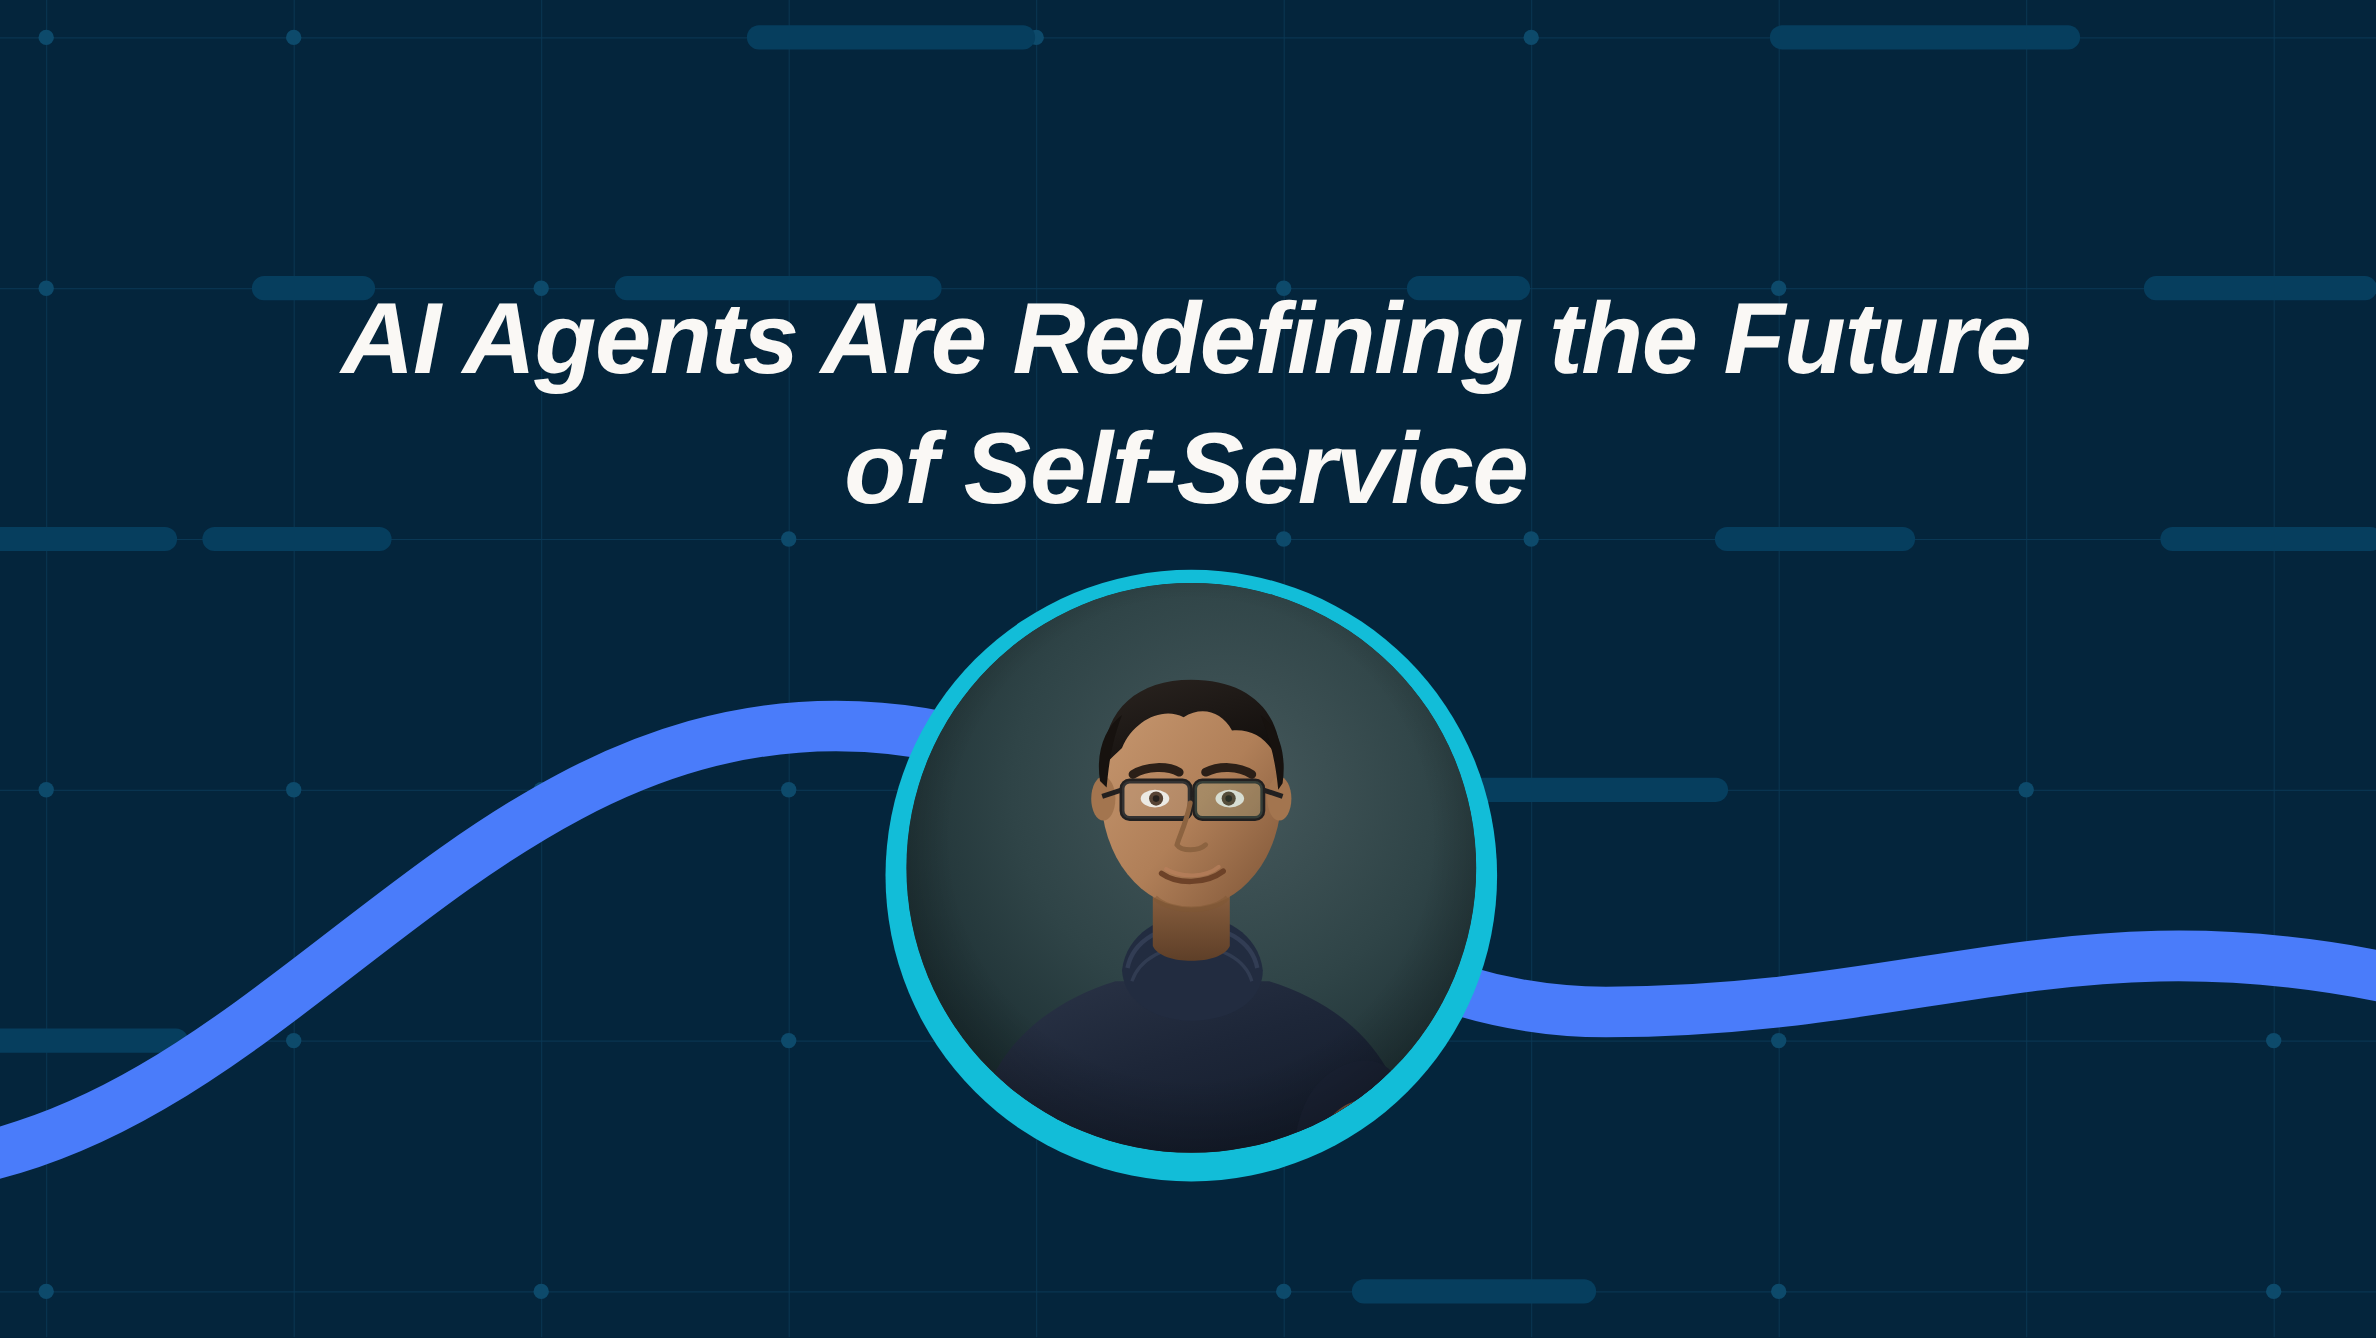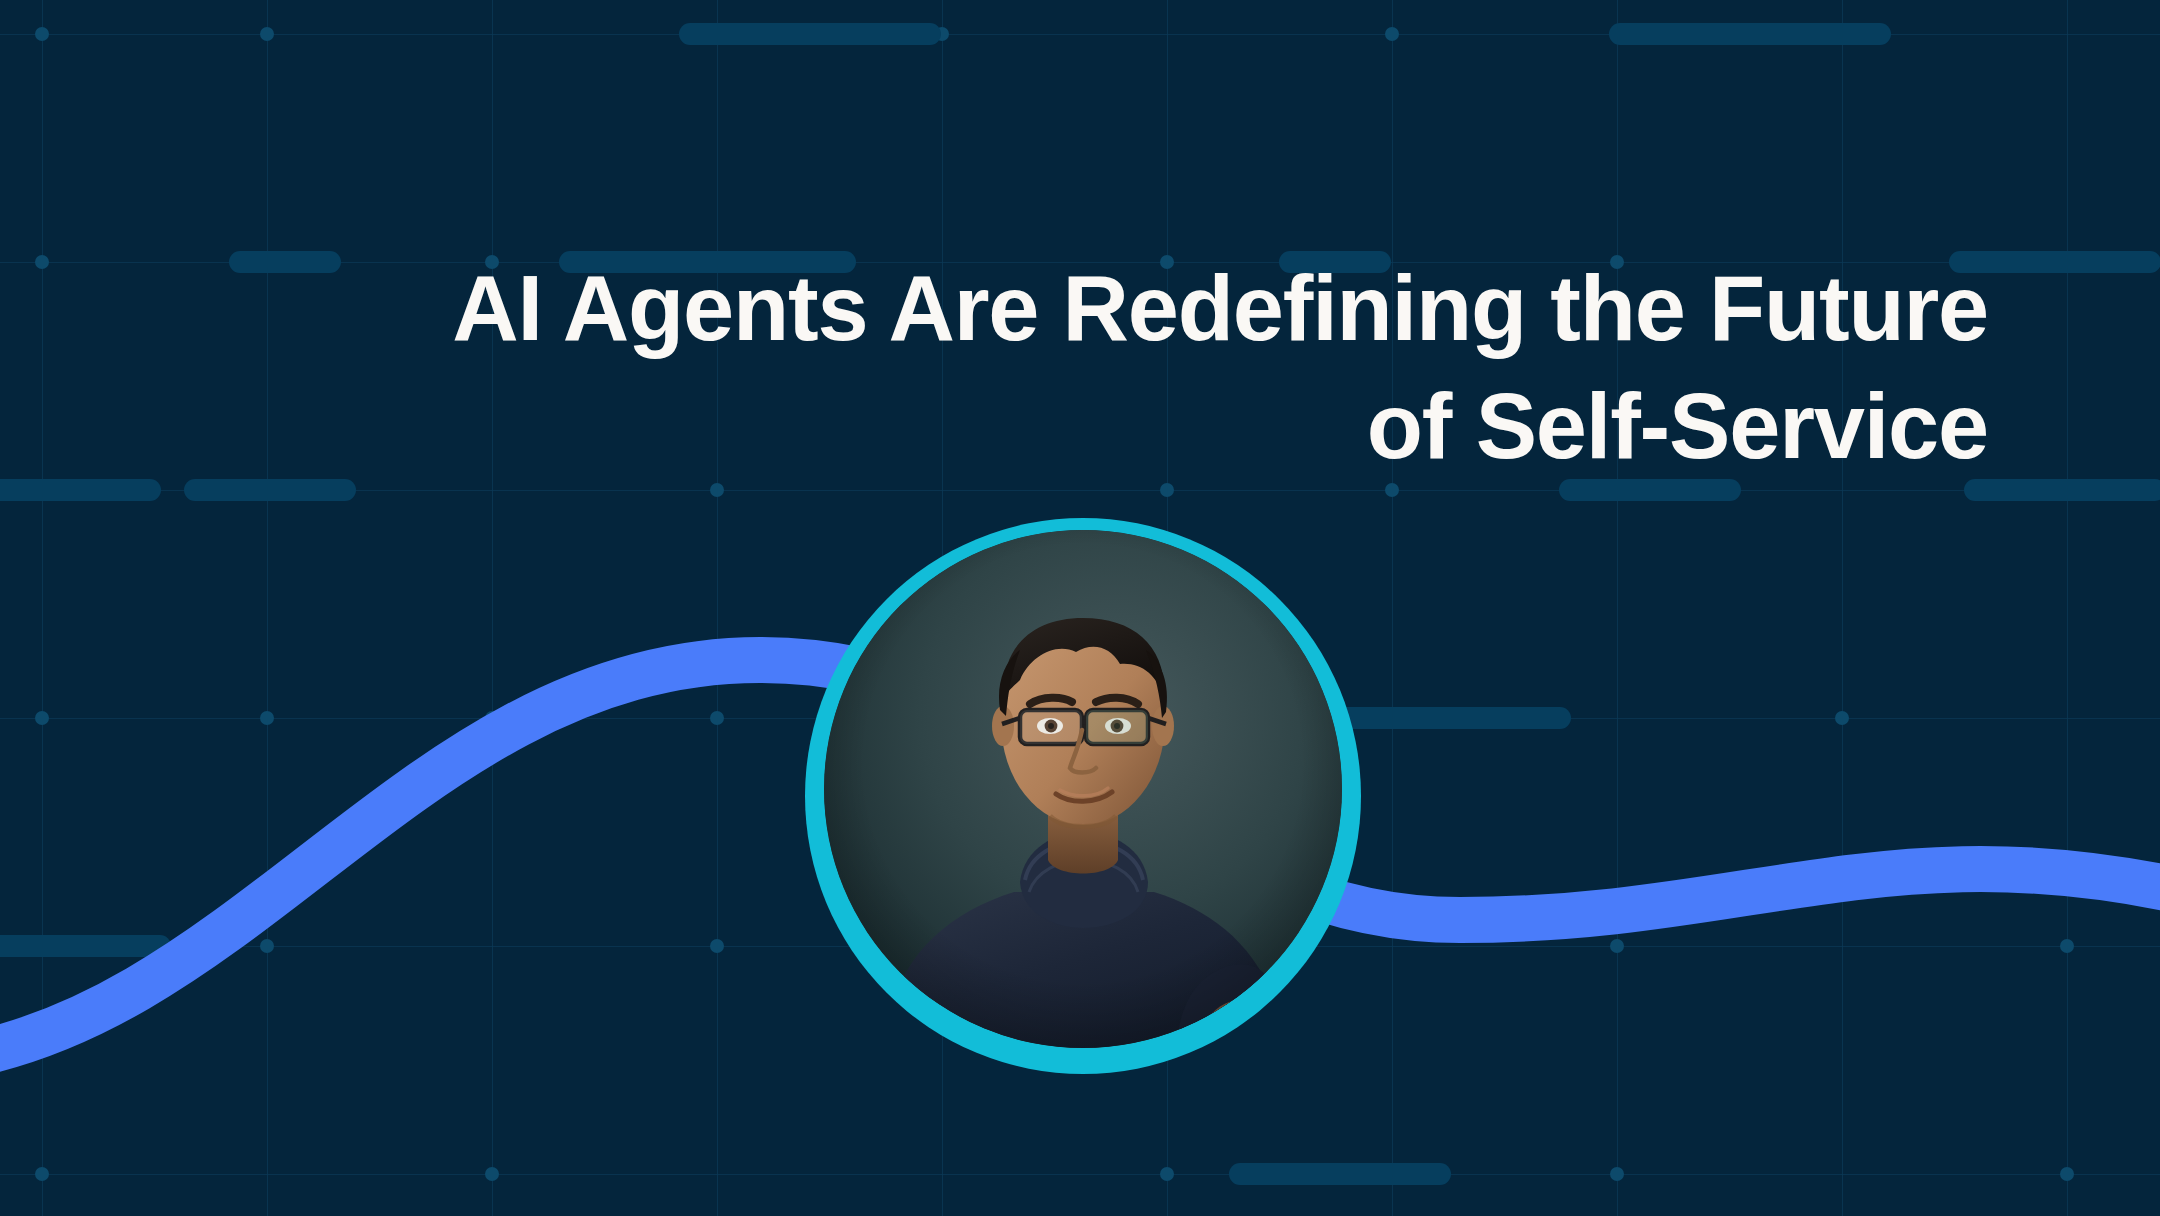--- a/index.html
+++ b/index.html
@@ -24,22 +24,23 @@
     height: 100%;
   }
   #grid-layer, #wave-layer, #dash-layer { pointer-events: none; }
 
   
   #title-block {
     position: absolute;
     left: 0;
     right: 4px;
     top: 250px;
-    text-align: right;
+    text-align: center;
     z-index: 6;
+    font-style: italic;
   }
   #headline {
     margin: 0 auto;
     width: 1820px;
     color: #faf8f5;
     font-family: "Liberation Sans", sans-serif;
     font-weight: bold;
     font-size: 92px;
     line-height: 1.28;
     letter-spacing: -1.2px;

